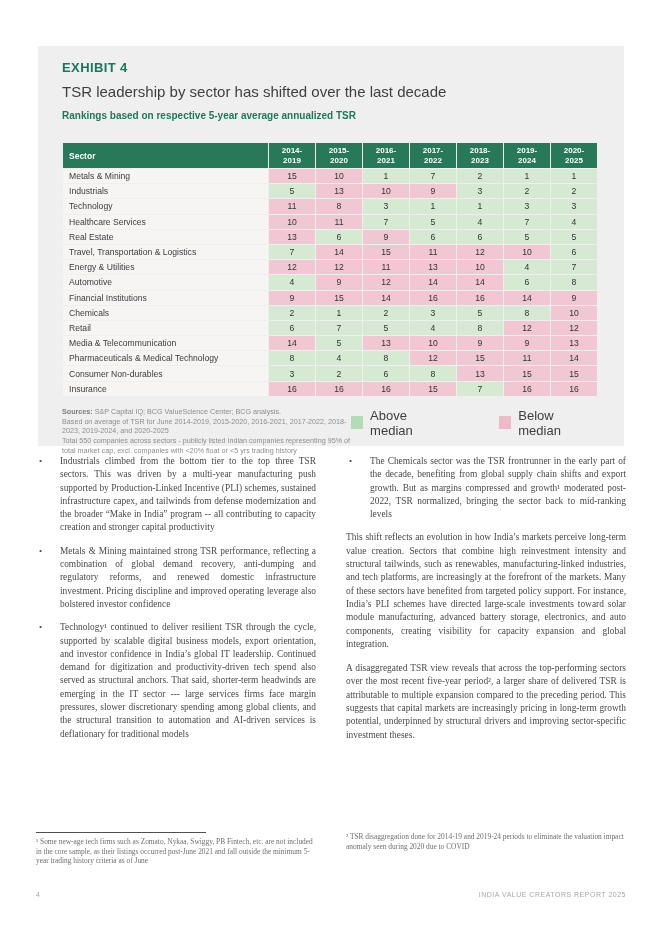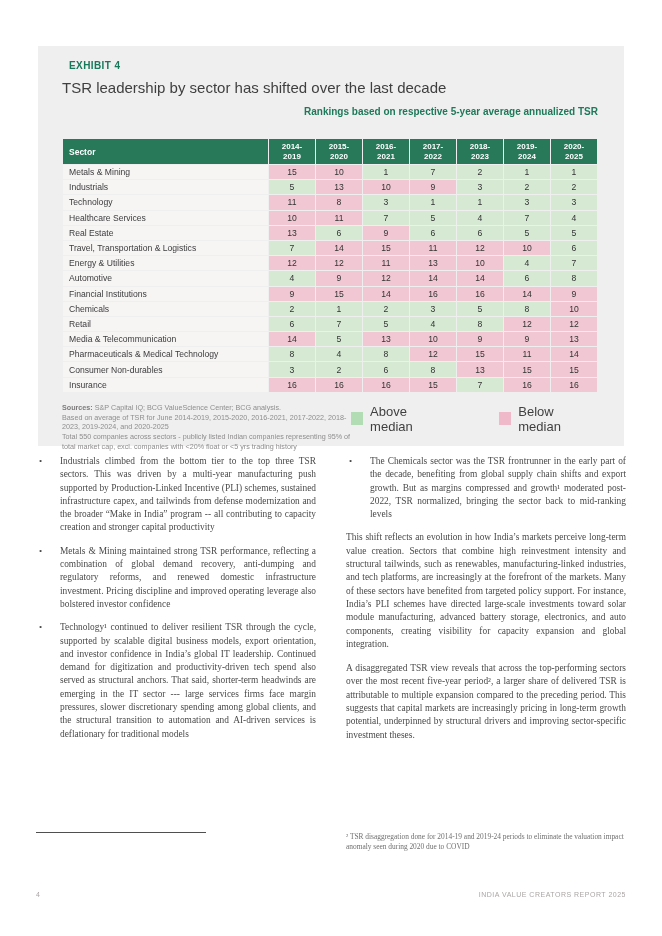--- a/index.html
+++ b/index.html
@@ -6,23 +6,23 @@
   .page {
     position:relative; width:662px; height:936px; background:#ffffff;
     font-family:"Liberation Sans", sans-serif; overflow:hidden;
   }
 
   
   .card {
     position:absolute; left:38px; top:46px; width:586px; height:400px;
     background:#efeff0; box-sizing:border-box; padding:14px 26px 10px 24px;
   }
-  .exhibit-label { font-size:10px; font-weight:bold; color:#17785a; letter-spacing:.4px;margin-left:7px; }
+  .exhibit-label { font-size:13px; font-weight:bold; color:#17785a; letter-spacing:.4px; }
   .exhibit-title { font-size:15px; color:#3f3f3f; margin-top:8px; font-weight:500; }
-  .exhibit-subtitle { font-size:10px; font-weight:bold; color:#1e795a; margin-top:10px;text-align:right; }
+  .exhibit-subtitle { font-size:10px; font-weight:bold; color:#1e795a; margin-top:10px; }
 
   table.rank-table { border-collapse:separate; border-spacing:1px; width:100%; margin-top:21px; }
   th.sector-h {
     background:#27795a; color:#fff; font-size:8.5px; text-align:left;
     padding:2px 0 2px 6px; font-weight:bold; vertical-align:middle;
   }
   th.year-h {
     background:#27795a; color:#fff; font-size:8px; line-height:9.5px;
     text-align:center; font-weight:bold; padding:3px 0; width:46px; vertical-align:middle;
   }
@@ -290,20 +290,21 @@
           <div class="bullet-text">The Chemicals sector was the TSR frontrunner in the early part of the decade, benefiting from global supply chain shifts and export growth. But as margins compressed and growth¹ moderated post-2022, TSR normalized, bringing the sector back to mid-ranking levels</div>
         </div>
         <p class="para">This shift reflects an evolution in how India’s markets perceive long-term value creation. Sectors that combine high reinvestment intensity and structural tailwinds, such as renewables, manufacturing-linked industries, and tech platforms, are increasingly at the forefront of the markets. Many of these sectors have benefited from targeted policy support. For instance, India’s PLI schemes have directed large-scale investments toward solar module manufacturing, advanced battery storage, electronics, and auto components, creating visibility for capacity expansion and global integration.</p>
         <p class="para">A disaggregated TSR view reveals that across the top-performing sectors over the most recent five-year period², a larger share of delivered TSR is attributable to multiple expansion compared to the preceding period. This suggests that capital markets are increasingly pricing in long-term growth potential, underpinned by structural drivers and improving sector-specific investment theses.</p>
       </div>
   </div>
 
   <div class="footnotes">
     <div class="fn-col" id="fn-left">
       <div class="fn-rule"></div>
+    <p>¹ Some new-age tech firms such as Zomato, Nykaa, Swiggy, PB Fintech, etc. are not included in the core sample, as their listings occurred post-June 2021 and fall outside the minimum 5-year trading history criteria as of June</p>
       </div>
     <div class="fn-col" id="fn-right">
         <p>² TSR disaggregation done for 2014-19 and 2019-24 periods to eliminate the valuation impact anomaly seen during 2020 due to COVID</p>
       </div>
   </div>
 
   <div class="footer">
     <span>4</span>
     <span>INDIA VALUE CREATORS REPORT 2025</span>
   </div>

